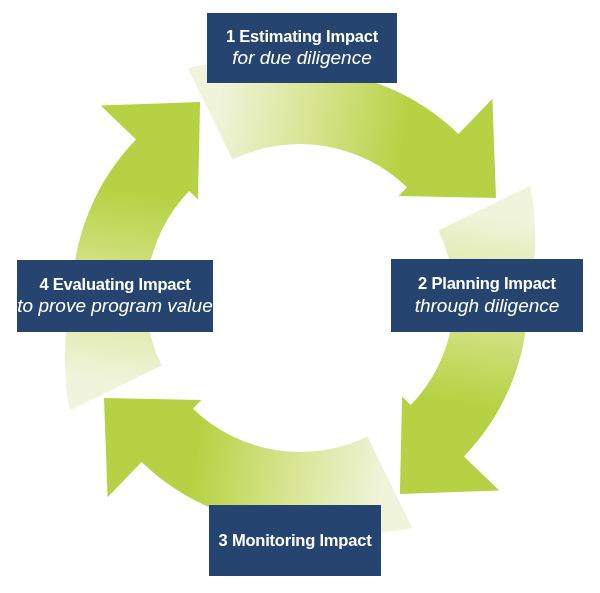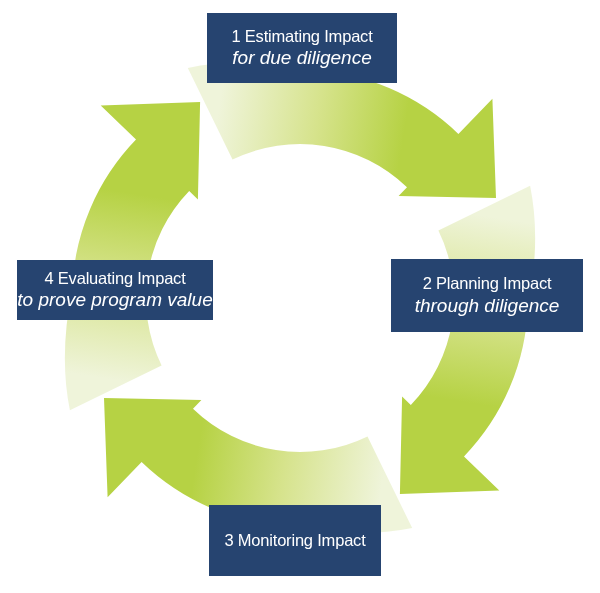--- a/index.html
+++ b/index.html
@@ -26,36 +26,36 @@
     color: var(--box-text, #ffffff);
     display: flex;
     flex-direction: column;
     justify-content: center;
     align-items: center;
     text-align: center;
     box-sizing: border-box;
     padding: 4px 6px;
   }
   .box-title {
-    font-weight: normal;
+    font-weight: bold;
     font-size: 16.5px;
     line-height: 1.25;
     letter-spacing: -0.2px;
     white-space: nowrap;
   }
   .box-sub {
     font-style: italic;
     font-size: 19px;
     line-height: 1.25;
     white-space: nowrap;
   }
   .box-top    { left: 207px; top: 13px;  width: 190px; height: 70px; }
   .box-right  { left: 391px; top: 259px; width: 192px; height: 73px; }
   .box-bottom { left: 209px; top: 505px; width: 172px; height: 71px; }
-  .box-left   { left: 17px;  top: 260px; width: 196px; height: 60px; }
+  .box-left   { left: 17px;  top: 260px; width: 196px; height: 72px; }
 </style>
 </head>
 <body>
 
 <div class="stage">
 
   <svg id="cycle-svg" class="cycle-svg" width="600" height="593" viewBox="0 0 600 593">
       <defs>
         <linearGradient id="arrow-grad-0" gradientUnits="userSpaceOnUse" x1="127.43154311055997" y1="382.1672601835029" x2="161.88675833497888" y2="164.62559287187264">
           <stop offset="0" stop-color="#eff4da"></stop>

